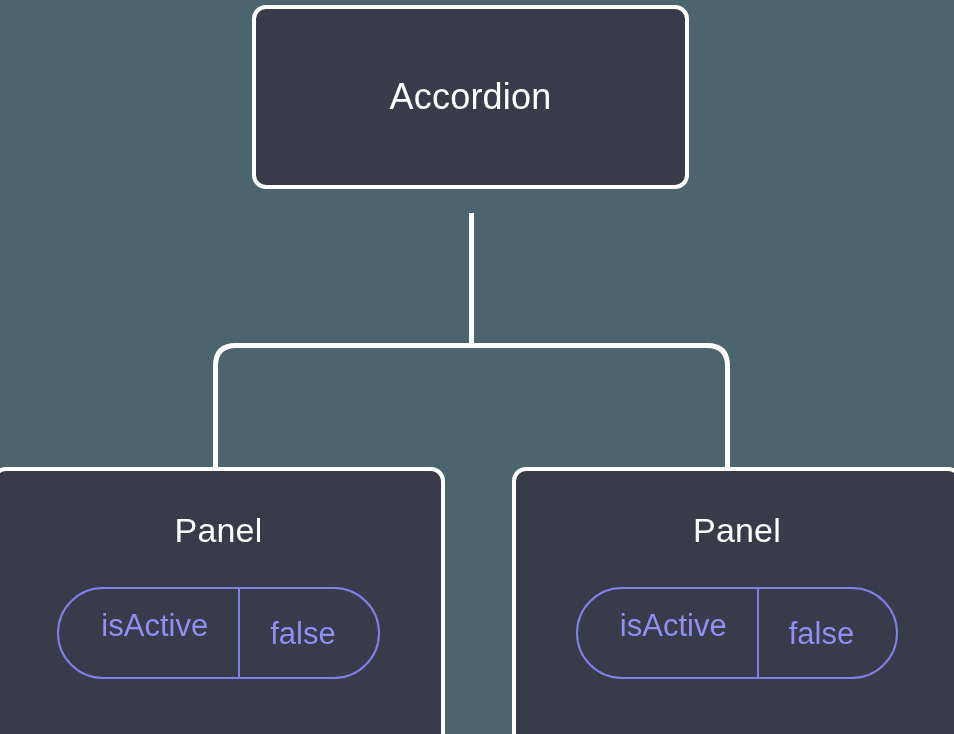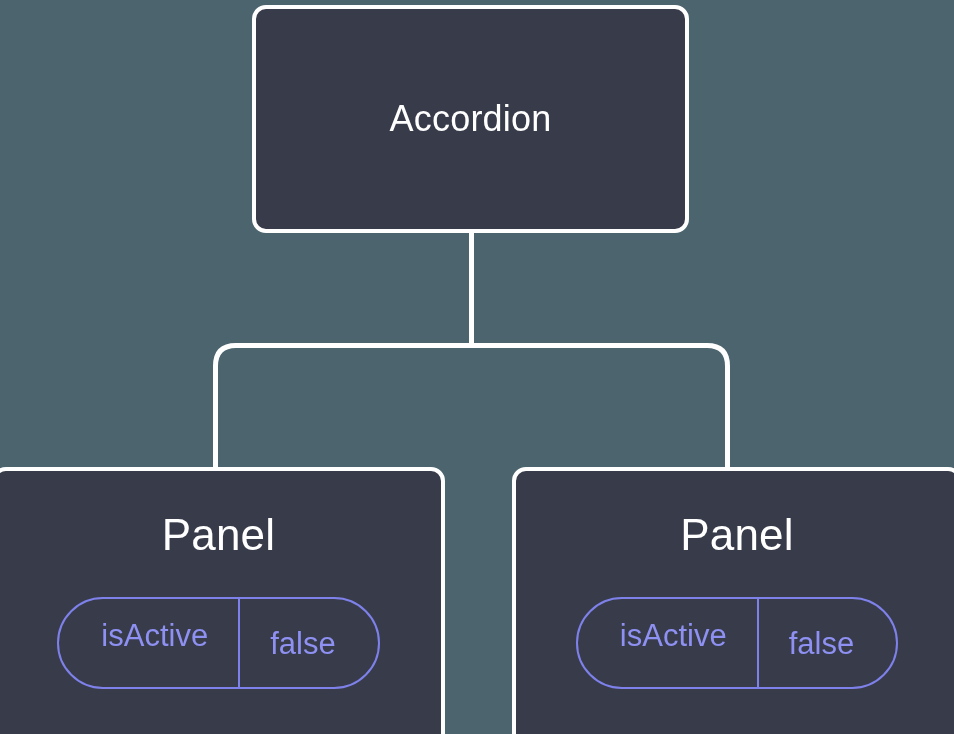--- a/index.html
+++ b/index.html
@@ -40,21 +40,21 @@
     display: flex;
     flex-direction: column;
     align-items: center;
     justify-content: center;
   }
 
   .node-root {
     left: 252px;
     top: 5px;
     width: 437px;
-    height: 228px;
+    height: 184px;
   }
 
   .node-leaf {
     top: 467px;
     height: 290px;          
     justify-content: flex-start;
     padding-top: 42px;
   }
 
   .node-leaf-left {
@@ -69,21 +69,21 @@
 
   .node-title {
     color: #ffffff;
     font-size: 36px;
     font-weight: 400;
     letter-spacing: 0.2px;
     line-height: 1;
   }
 
   .node-leaf .node-title {
-    font-size: 44px;
+    font-size: 34px;
   }
 
   
   .pill {
     margin-top: 40px;
     display: flex;
     align-items: stretch;
     height: 88px;
     border: 2px solid #7f81ea;
     border-radius: 999px;

